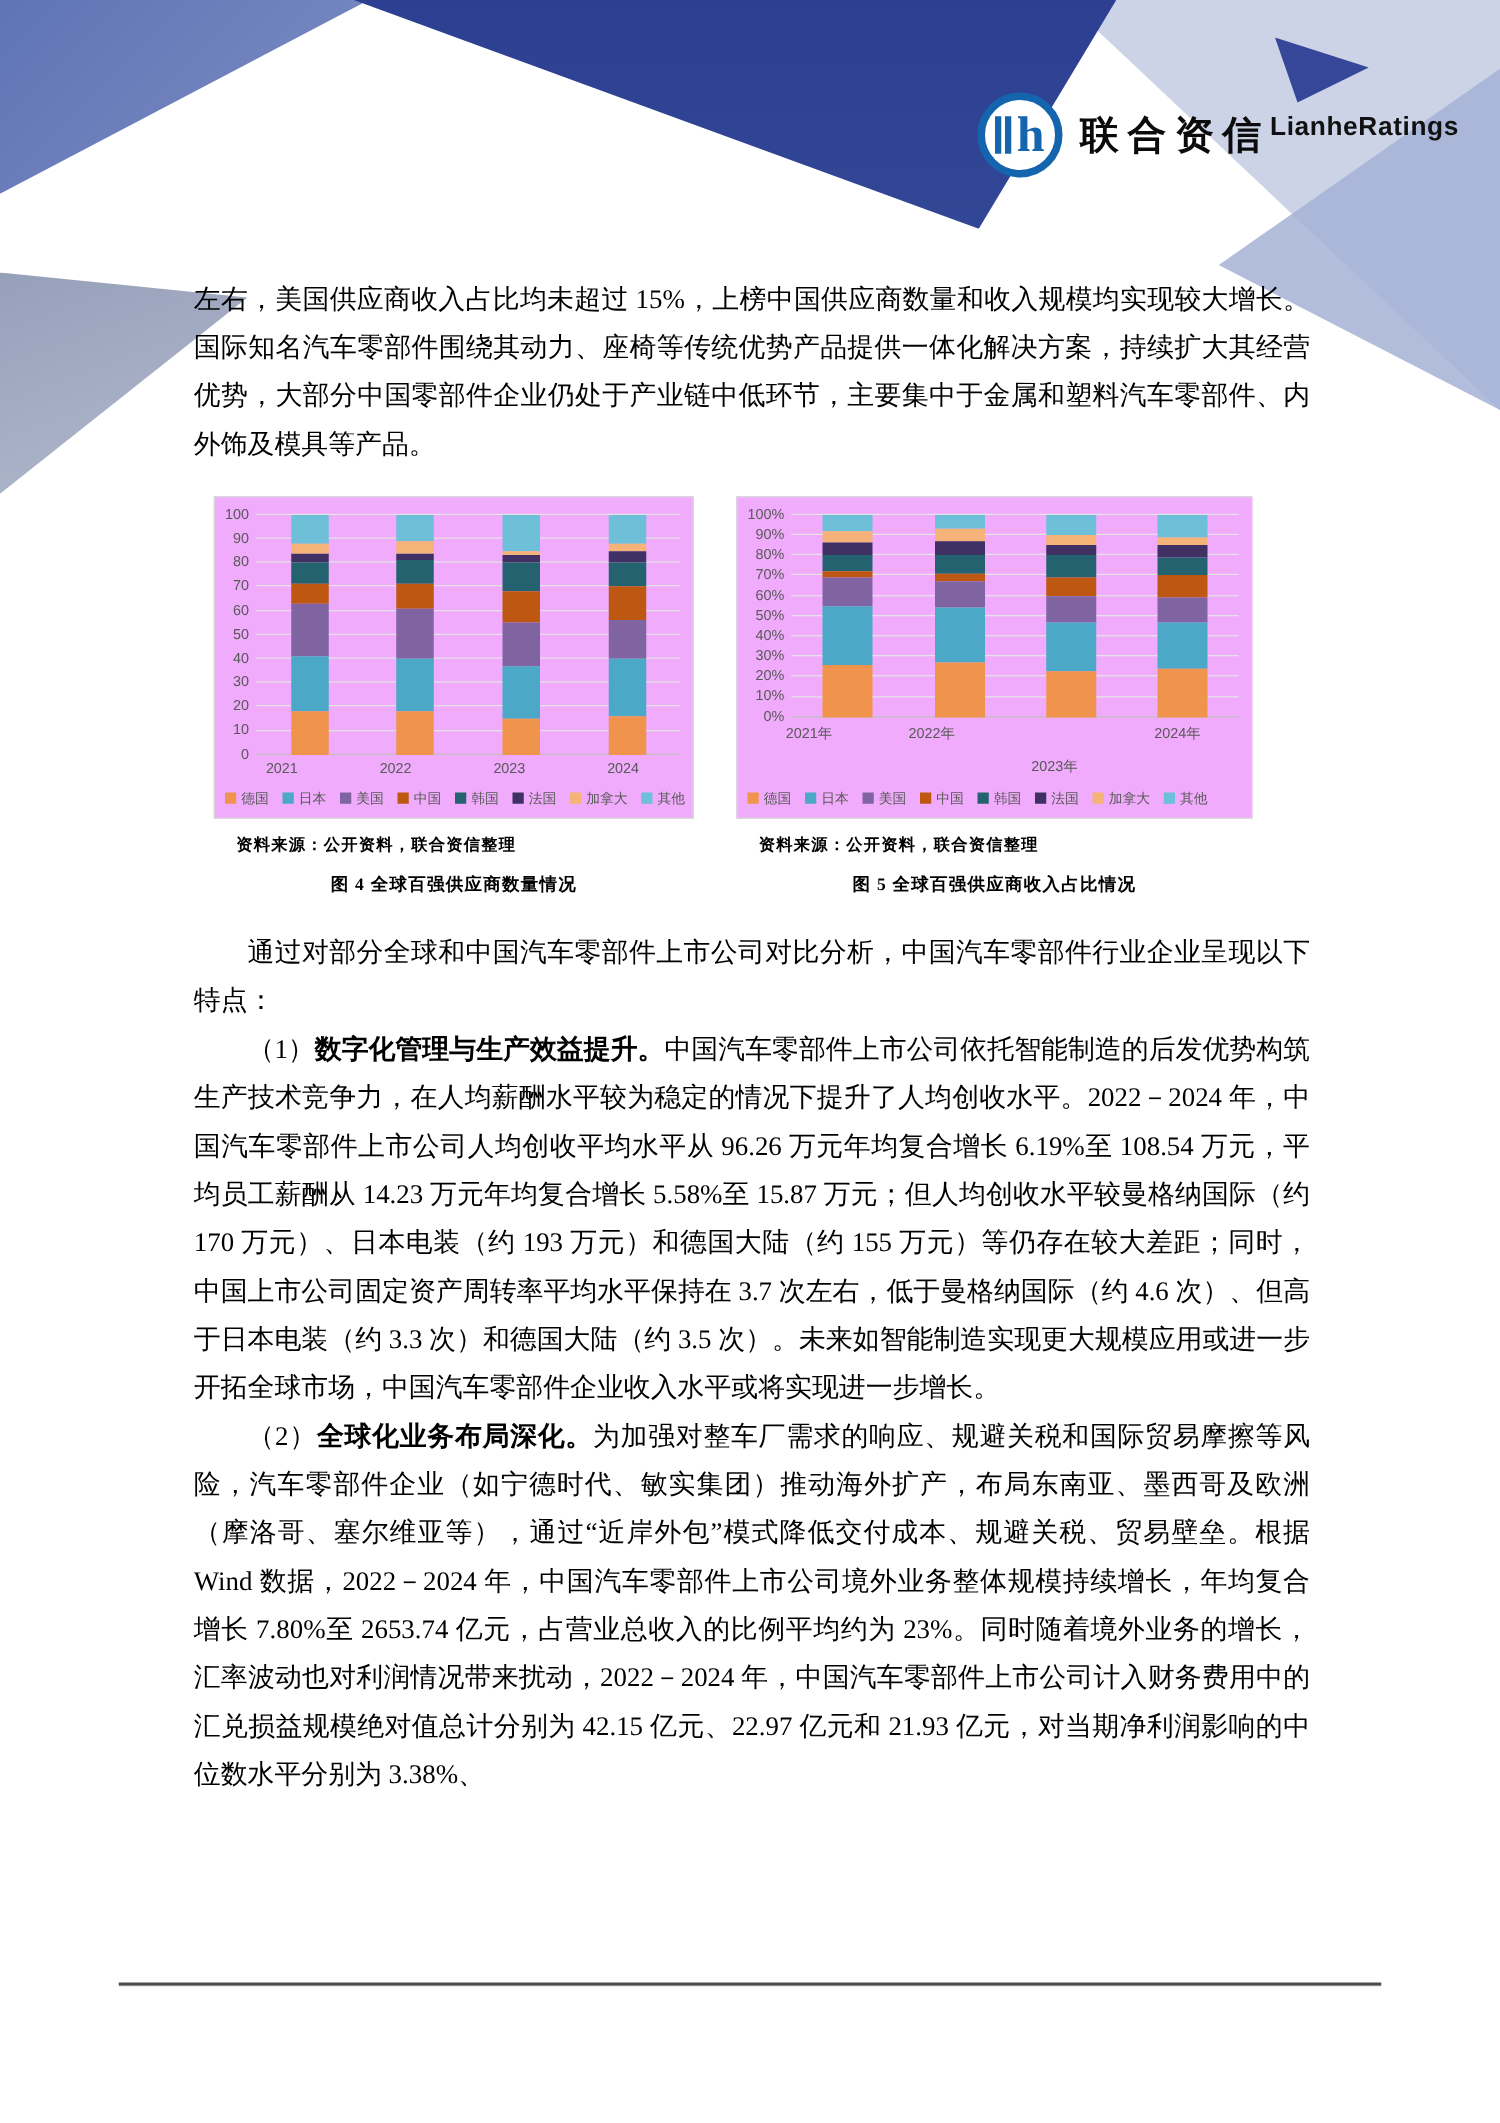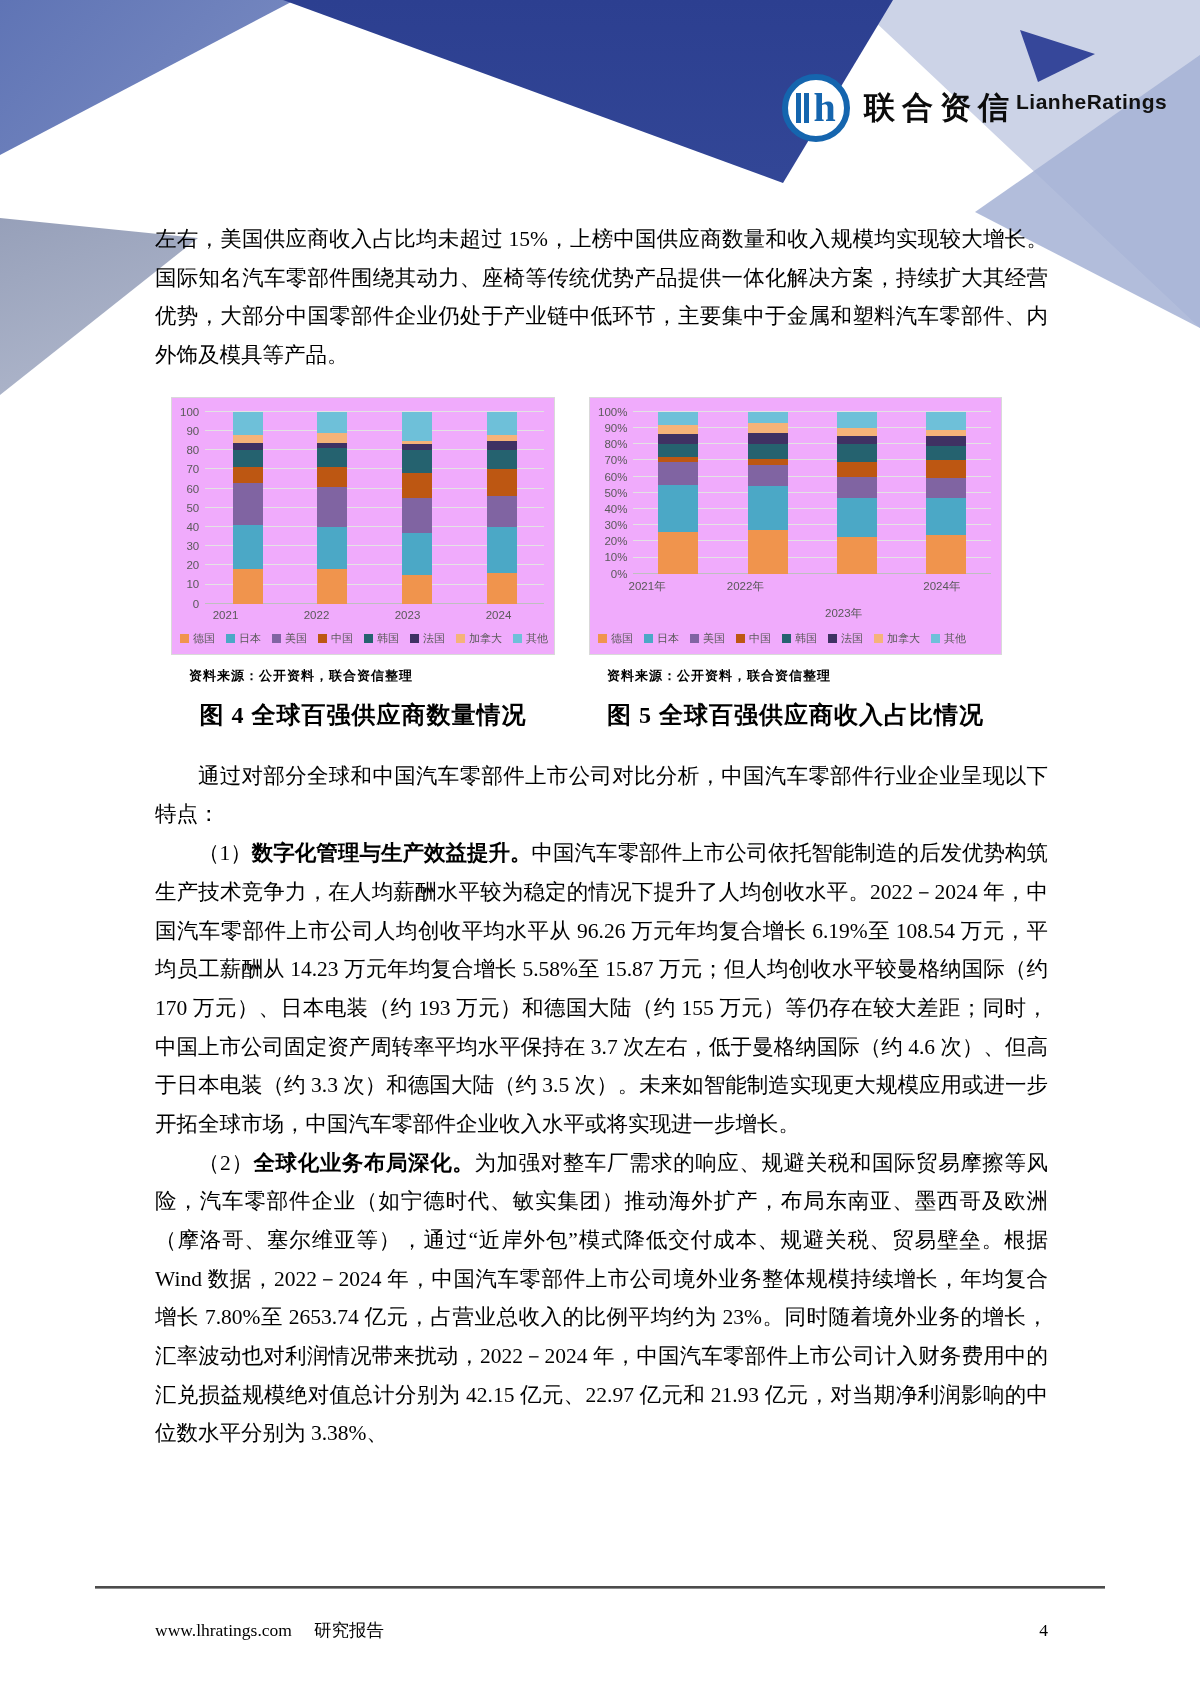--- a/index.html
+++ b/index.html
@@ -51,21 +51,21 @@
   .gridline.base { background:#bfbfbf; }
   .bars { position:absolute; left:0; right:0; top:0; bottom:0; display:flex; justify-content:space-around; align-items:flex-end; }
   .bar { height:100%; display:flex; flex-direction:column-reverse; }
   .xlabels { display:flex; justify-content:space-around; font-size:11.5px; color:#595959; margin-top:5px; }
   .xlabels div { text-align:center; }
   .legend { display:flex; flex-wrap:nowrap; gap:11px; margin-top:10px;
             font-size:11px; color:#595959; }
   .legend-item { display:flex; align-items:center; gap:4px; white-space:nowrap; }
   .legend-swatch { width:9px; height:9px; display:inline-block; }
   .fig-source { margin-top:12px; font-size:13px; font-weight:bold; padding-left:18px; letter-spacing:1px; }
-  .fig-caption { margin-top:14px; font-size:24px; font-weight:bold; text-align:center; letter-spacing:1px; }
+  .fig-caption { margin-top:14px; font-size:14px; font-weight:bold; text-align:center; letter-spacing:1px; }
   .paras-after { margin-top:26px; }
   
   .footer-rule { position:absolute; top:1586px; left:95px; width:1010px; height:3px;
                  background:linear-gradient(180deg,#4c4c4c 0%,#4c4c4c 60%,#bfbfbf 100%); }
   .footer { position:absolute; top:1618px; left:155px; width:893px; display:flex;
             justify-content:space-between; align-items:center; font-size:17.5px; }
   .footer-left { display:flex; gap:22px; align-items:center; }
   .footer-site { font-family:"Liberation Serif",serif; }
 </style>
 </head>
@@ -338,21 +338,14 @@
 
     <div class="paras-after">
       <p class="para indent">通过对部分全球和中国汽车零部件上市公司对比分析，中国汽车零部件行业企业呈现以下特点：</p>
       <p class="para indent"><span>（1）</span><span class="b">数字化管理与生产效益提升。</span><span>中国汽车零部件上市公司依托智能制造的后发优势构筑生产技术竞争力，在人均薪酬水平较为稳定的情况下提升了人均创收水平。2022－2024 年，中国汽车零部件上市公司人均创收平均水平从 96.26 万元年均复合增长 6.19%至 108.54 万元，平均员工薪酬从 14.23 万元年均复合增长 5.58%至 15.87 万元；但人均创收水平较曼格纳国际（约 170 万元）、日本电装（约 193 万元）和德国大陆（约 155 万元）等仍存在较大差距；同时，中国上市公司固定资产周转率平均水平保持在 3.7 次左右，低于曼格纳国际（约 4.6 次）、但高于日本电装（约 3.3 次）和德国大陆（约 3.5 次）。未来如智能制造实现更大规模应用或进一步开拓全球市场，中国汽车零部件企业收入水平或将实现进一步增长。</span></p>
       <p class="para indent"><span>（2）</span><span class="b">全球化业务布局深化。</span><span>为加强对整车厂需求的响应、规避关税和国际贸易摩擦等风险，汽车零部件企业（如宁德时代、敏实集团）推动海外扩产，布局东南亚、墨西哥及欧洲（摩洛哥、塞尔维亚等），通过“近岸外包”模式降低交付成本、规避关税、贸易壁垒。根据 Wind 数据，2022－2024 年，中国汽车零部件上市公司境外业务整体规模持续增长，年均复合增长 7.80%至 2653.74 亿元，占营业总收入的比例平均约为 23%。同时随着境外业务的增长，汇率波动也对利润情况带来扰动，2022－2024 年，中国汽车零部件上市公司计入财务费用中的汇兑损益规模绝对值总计分别为 42.15 亿元、22.97 亿元和 21.93 亿元，对当期净利润影响的中位数水平分别为 3.38%、</span></p>
     </div>
 
   </div>
 
   <div class="footer-rule"></div>
-  <div class="footer">
-    <div class="footer-left">
-      <span class="footer-site">www.lhratings.com</span>
-      <span>研究报告</span>
-    </div>
-    <span>4</span>
-  </div>
 
 </div>
 
 </body></html>

